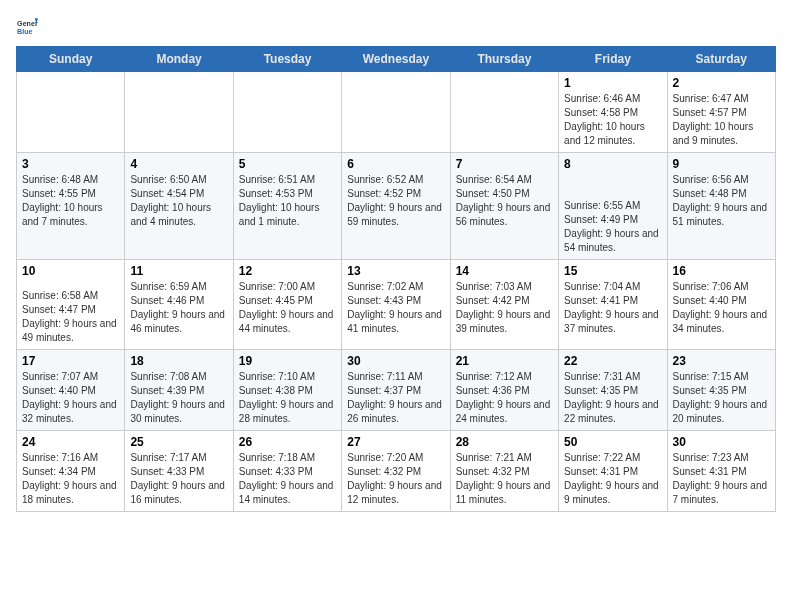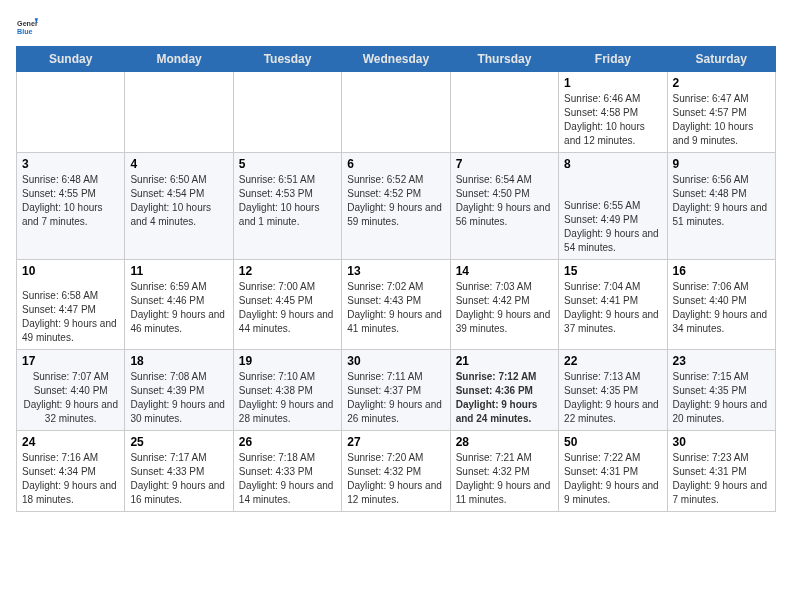--- a/index.html
+++ b/index.html
@@ -211,21 +211,21 @@
         <td>
           <span class="day-num">16</span>
           <div class="day-info" style="white-space: pre-line;">Sunrise: 7:06 AM
 Sunset: 4:40 PM
 Daylight: 9 hours and 34 minutes.</div>
         </td>
       </tr>
       <tr>
         <td>
           <span class="day-num">17</span>
-          <div class="day-info" style="white-space: pre-line; text-align: center;">Sunrise: 7:07 AM
+          <div class="day-info" style="white-space: pre-line;">Sunrise: 7:07 AM
 Sunset: 4:40 PM
 Daylight: 9 hours and 32 minutes.</div>
         </td>
         <td>
           <span class="day-num">18</span>
           <div class="day-info" style="white-space: pre-line;">Sunrise: 7:08 AM
 Sunset: 4:39 PM
 Daylight: 9 hours and 30 minutes.</div>
         </td>
         <td>
@@ -235,27 +235,27 @@
 Daylight: 9 hours and 28 minutes.</div>
         </td>
         <td>
           <span class="day-num">30</span>
           <div class="day-info" style="white-space: pre-line;">Sunrise: 7:11 AM
 Sunset: 4:37 PM
 Daylight: 9 hours and 26 minutes.</div>
         </td>
         <td>
           <span class="day-num">21</span>
-          <div class="day-info" style="white-space: pre-line; font-weight: bold;">Sunrise: 7:12 AM
+          <div class="day-info" style="white-space: pre-line;">Sunrise: 7:12 AM
 Sunset: 4:36 PM
 Daylight: 9 hours and 24 minutes.</div>
         </td>
         <td>
           <span class="day-num">22</span>
-          <div class="day-info" style="white-space: pre-line;">Sunrise: 7:13 AM
+          <div class="day-info" style="white-space: pre-line;">Sunrise: 7:31 AM
 Sunset: 4:35 PM
 Daylight: 9 hours and 22 minutes.</div>
         </td>
         <td>
           <span class="day-num">23</span>
           <div class="day-info" style="white-space: pre-line;">Sunrise: 7:15 AM
 Sunset: 4:35 PM
 Daylight: 9 hours and 20 minutes.</div>
         </td>
       </tr>

